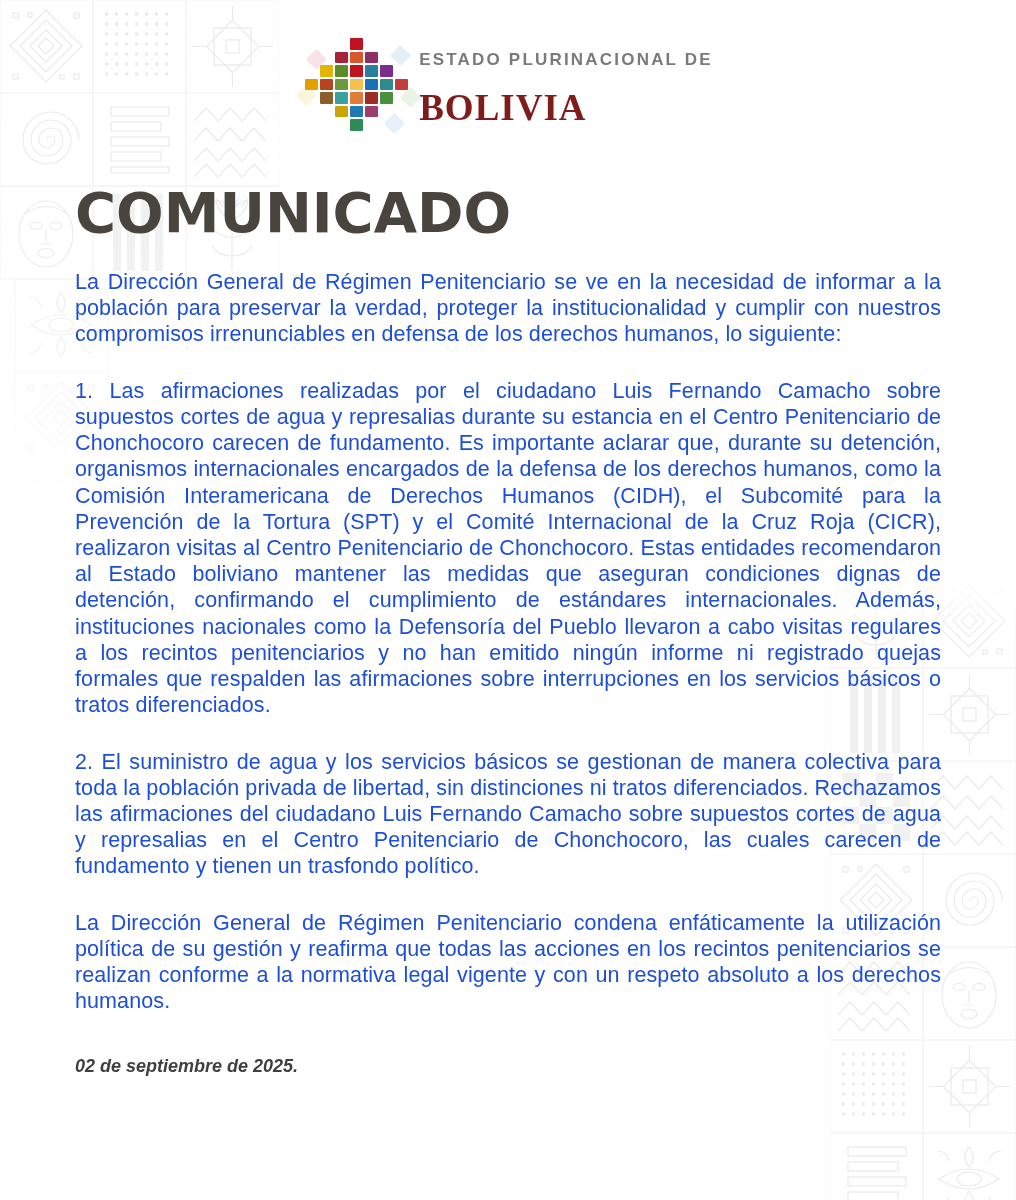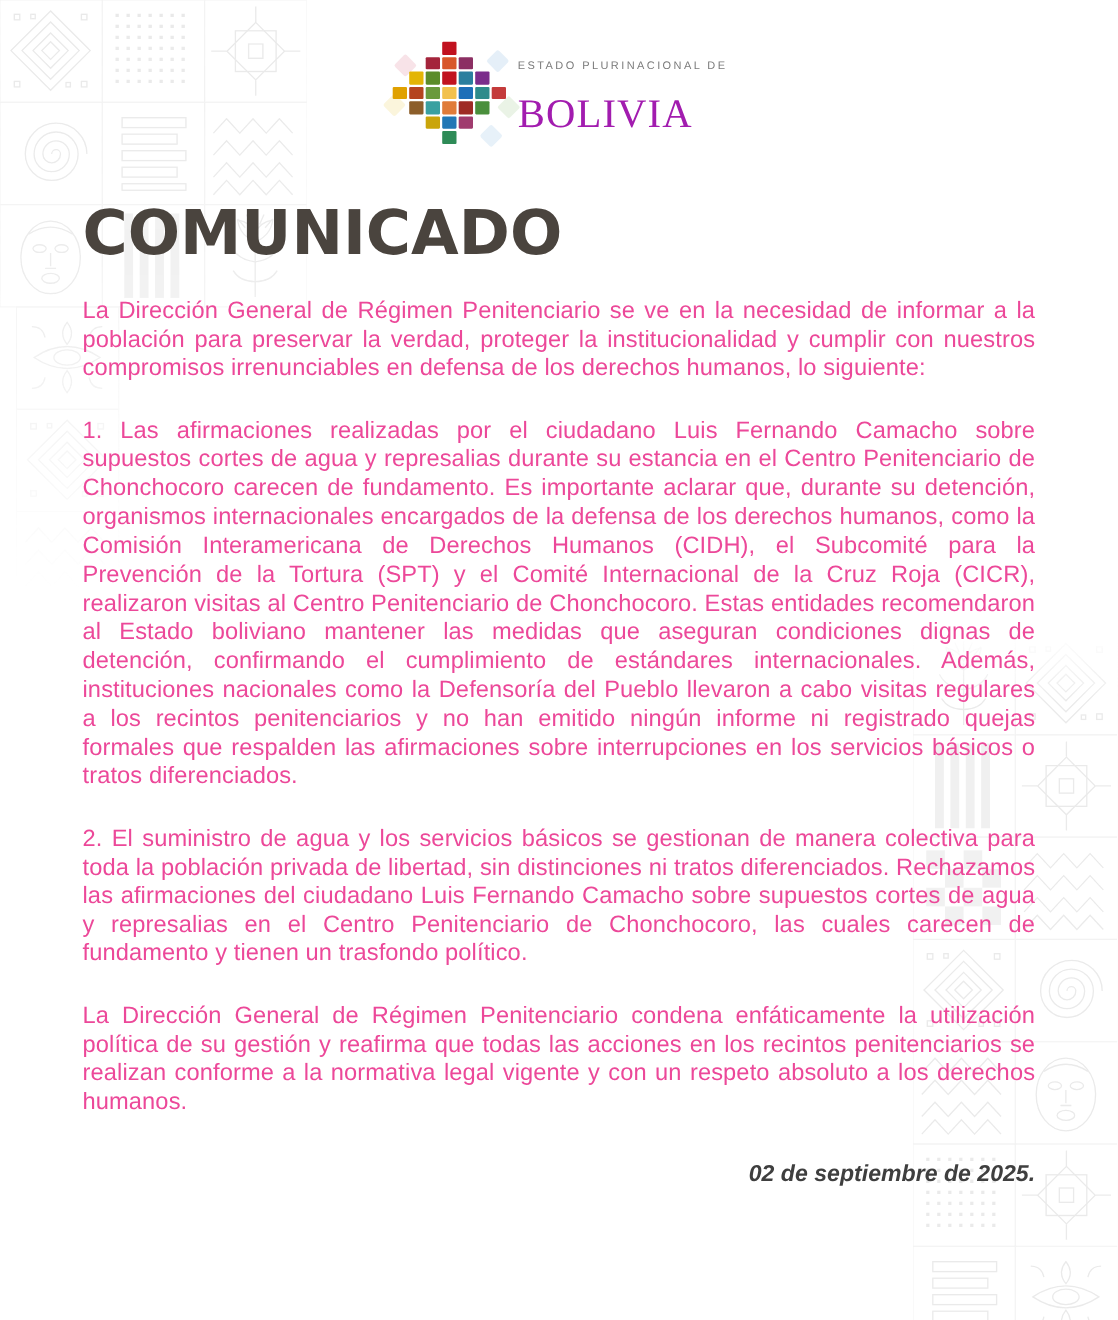--- a/index.html
+++ b/index.html
@@ -29,48 +29,48 @@
   .brandbar {
     display: flex; align-items: center; justify-content: center;
     margin-top: 36px; height: 104px;
   }
   .logo { position: relative; width: 122px; height: 100px; transform: translateY(-2px); flex: 0 0 auto; }
   .chakana-cell { position: absolute; width: 13px; height: 11.5px; border-radius: 1px; }
   .accent { position: absolute; width: 15px; height: 15px; transform: rotate(45deg); opacity: .55; border-radius: 2px; }
 
   .brand { margin-left: -6px; }
   .estado {
-    font-size: 10px; font-weight: normal; letter-spacing: 2.2px;
+    font-size: 17px; font-weight: bold; letter-spacing: 2.2px;
     color: #7a7a7a; margin-bottom: 20px; white-space: nowrap;
   }
   .country {
-    font-family: "Liberation Serif", serif; font-weight: normal;
-    font-size: 37px; letter-spacing: 1px; color: #a21caf; line-height: .95;
+    font-family: "Liberation Serif", serif; font-weight: bold;
+    font-size: 37px; letter-spacing: 1px; color: #7f1d1d; line-height: .95;
   }
   .ministry {
     margin-left: 30px; font-size: 15.5px; line-height: 1.28;
     color: #6e6e6e; letter-spacing: .2px; align-self: center; padding-top: 14px;
   }
 
   .title {
     font-family: "DejaVu Sans", "Liberation Sans", sans-serif;
     font-weight: bold; font-size: 56px; letter-spacing: 0;
     color: #4a443e; margin: 40px 0 24px;
   }
 
   .bodytext p {
     text-align: justify; text-justify: inter-word;
     font-size: 21.5px; line-height: 1.22; letter-spacing: .1px;
-    color: #ec4899; margin: 0 0 30px;
+    color: #1d4ed8; margin: 0 0 30px;
   }
   .bodytext p:last-of-type { margin-bottom: 16px; }
 
   .dateline {
-    text-align: right; font-style: italic; font-weight: 600;
-    font-size: 21px; color: #3f3f3f; margin-top: 42px;
+    font-style: italic; font-weight: 600;
+    font-size: 18px; color: #3f3f3f; margin-top: 42px;
   }
 
   .defs-svg { position: absolute; width: 0; height: 0; overflow: hidden; }
 </style>
 </head>
 <body>
 
 <svg class="defs-svg" xmlns="http://www.w3.org/2000/svg">
   <defs>
     <g id="m-diamond" stroke="#e7e7e7" fill="none" stroke-width="1.2">

